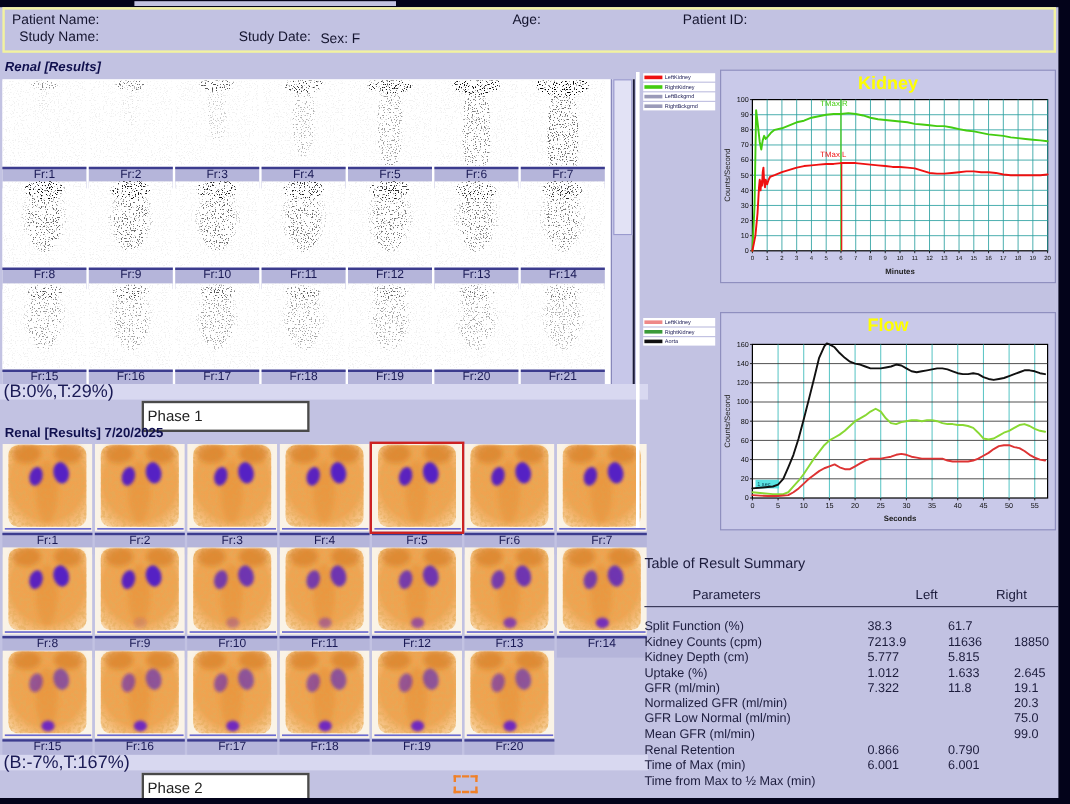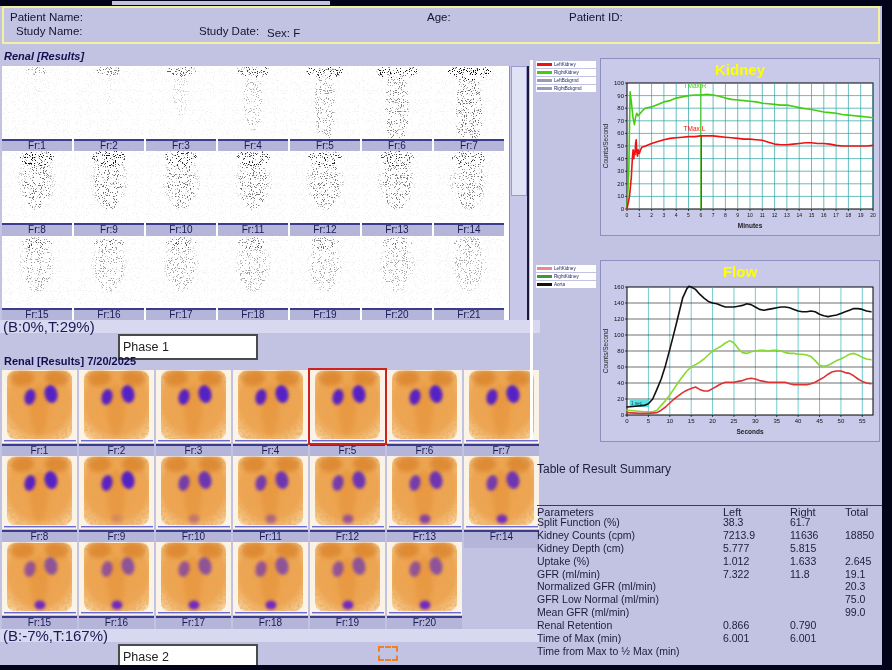--- a/index.html
+++ b/index.html
@@ -35,21 +35,21 @@
   .divider-white{position:absolute;left:530px;top:60px;width:3px;height:380px;background:#fff;}
   .legend{position:absolute;width:60px;}
   .legend-item{display:flex;align-items:center;background:#fff;margin-bottom:1px;height:7px;padding-left:1px;}
   .legend-swatch{width:15px;height:3px;margin-right:2px;flex:0 0 auto;}
   .legend-label{font-size:4.6px;color:#23235a;white-space:nowrap;overflow:hidden;}
   .chart-panel{position:absolute;left:600px;width:280px;background:#c9c9e9;border:1px solid #8f8fbf;}
   .chart-title{text-align:center;font-size:15px;font-weight:bold;color:#ffff00;height:20px;line-height:22px;}
   .tbl{position:absolute;left:537px;top:462px;width:345px;color:#1c1c3c;}
   .tbl-title{font-size:12px;margin-bottom:14px;}
   .tbl-head{position:relative;font-size:11px;height:16px;border-bottom:1px solid #3a3a5a;}
-  .tbl-col{position:absolute;top:16px;}
+  .tbl-col{position:absolute;top:0;margin-left:40px;}
   .tbl-rows{margin-top:10px;font-size:10.5px;}
   .tbl-row{position:relative;height:12.9px;}
   .tc{position:absolute;top:0;white-space:nowrap;}
   .c0{left:0;} .c1{left:186px;} .c2{left:253px;} .c3{left:308px;}
 </style>
 </head>
 <body>
 
 <svg width="0" height="0" style="position:absolute" aria-hidden="true">
   <defs>

